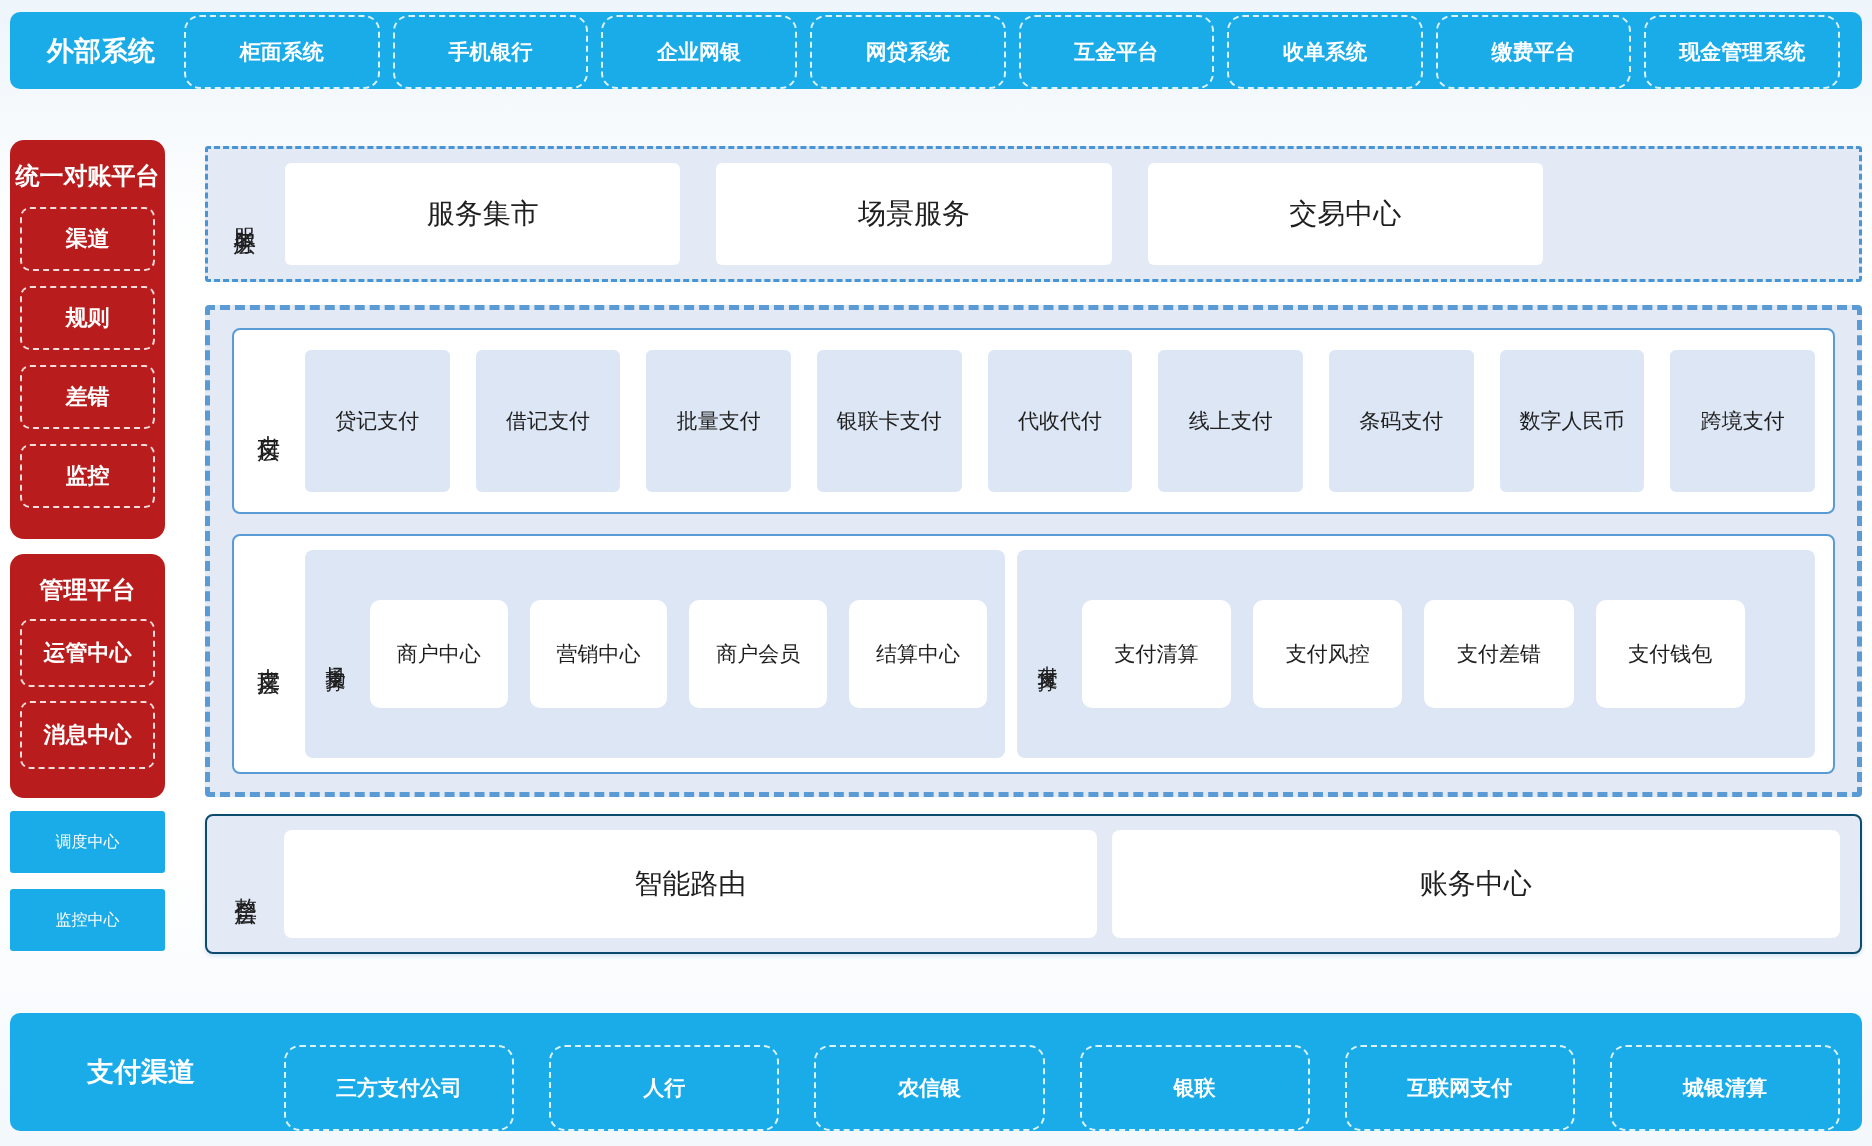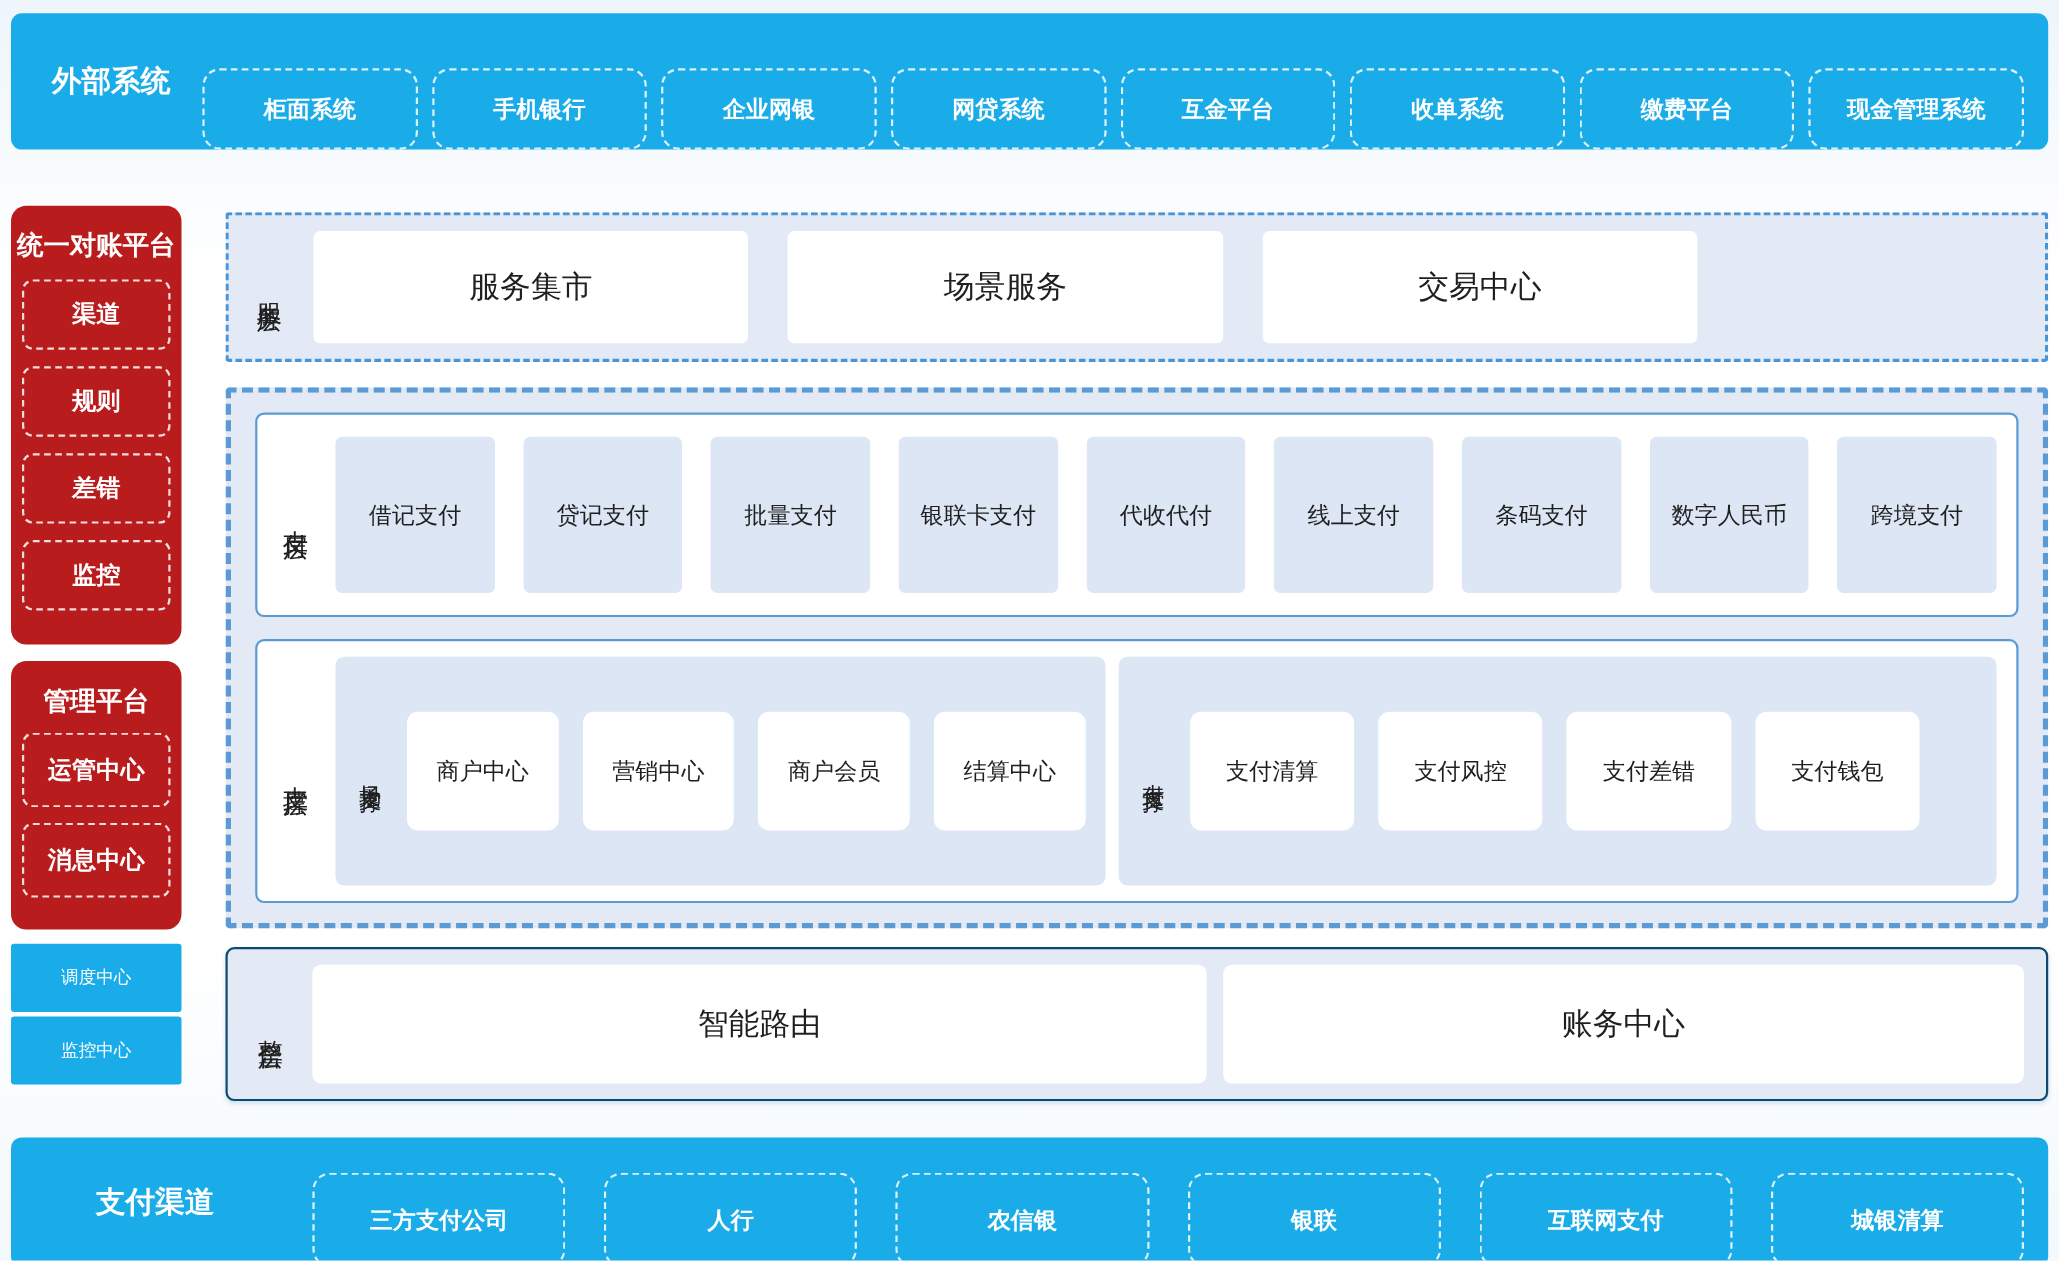--- a/index.html
+++ b/index.html
@@ -11,21 +11,21 @@
   .page { width: 1872px; height: 1146px; padding: 12px 10px 15px 10px; display: flex; flex-direction: column; }
 
   
   .bar {
     background: #1aace8;
     border-radius: 10px;
     display: flex; align-items: center;
     padding: 0 22px;
     flex: 0 0 auto;
   }
-  .top-bar { height: 124px; gap: 14px; }
+  .top-bar { height: 77px; gap: 14px; }
   .bottom-bar { height: 118px; gap: 34px; }
   .bar-title {
     color: #ffffff; font-weight: 700; font-size: 27px;
     text-align: center; white-space: nowrap; flex: 0 0 auto;
   }
   .top-bar .bar-title { width: 138px; }
   .bottom-bar .bar-title { width: 218px; }
   .bar-items { display: flex; flex: 1 1 auto; align-items: flex-end; height: 100%; }
   .top-bar .bar-items { gap: 13px; }
   .bottom-bar .bar-items { gap: 35px; }
@@ -60,21 +60,21 @@
     display: flex; align-items: center; justify-content: center;
   }
   .side-block.mgmt .side-item { height: 68px; }
   .side-solid {
     background: #1aace8; border-radius: 3px;
     height: 62px; width: 100%;
     color: #fff; font-weight: 400; font-size: 16px;
     display: flex; align-items: center; justify-content: center;
   }
   .side-solid.first { margin-top: 13px; }
-  .side-solid.second { margin-top: 4px; }
+  .side-solid.second { margin-top: 16px; }
 
   
   .main { flex: 1 1 auto; margin-left: 40px; display: flex; flex-direction: column; }
 
   .vlabel {
     writing-mode: vertical-lr; text-orientation: upright;
     color: #1f1f1f; font-size: 23px; letter-spacing: 3px;
     display: flex; align-items: center; justify-content: center;
     flex: 0 0 auto;
   }
@@ -215,23 +215,23 @@
             <div class="service-box">交易中心</div>
           </div>
       </section>
 
       <section class="core-container">
 
         <div class="panel payment-panel">
           <div class="vlabel">支付层</div>
           <div class="pay-items">
 
+              <div class="pay-item">贷记支付</div>
+
               <div class="pay-item">借记支付</div>
-
-              <div class="pay-item">贷记支付</div>
 
               <div class="pay-item">批量支付</div>
 
               <div class="pay-item">银联卡支付</div>
 
               <div class="pay-item">代收代付</div>
 
               <div class="pay-item">线上支付</div>
 
               <div class="pay-item">条码支付</div>

